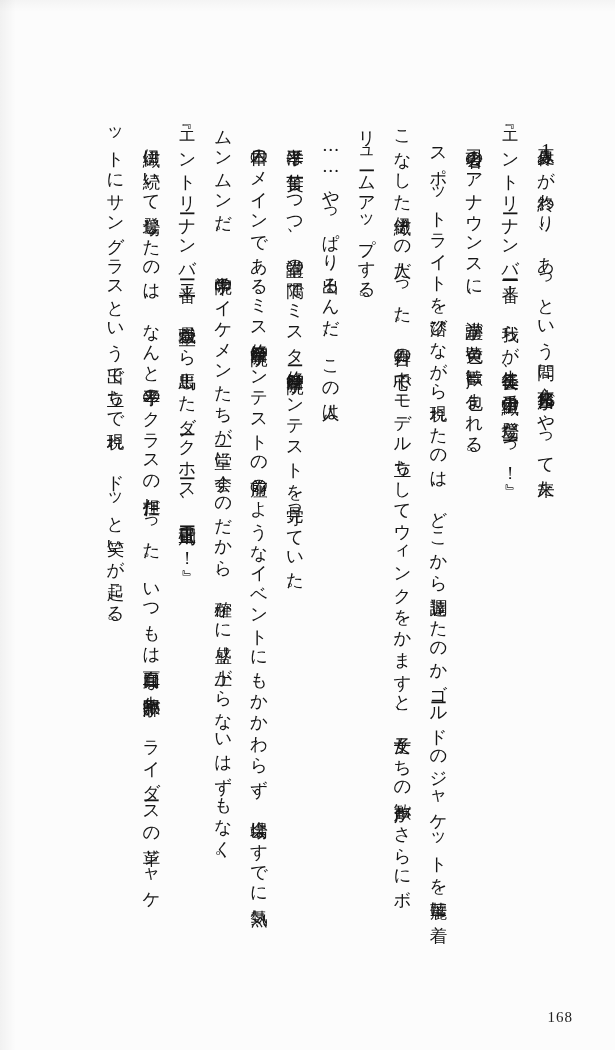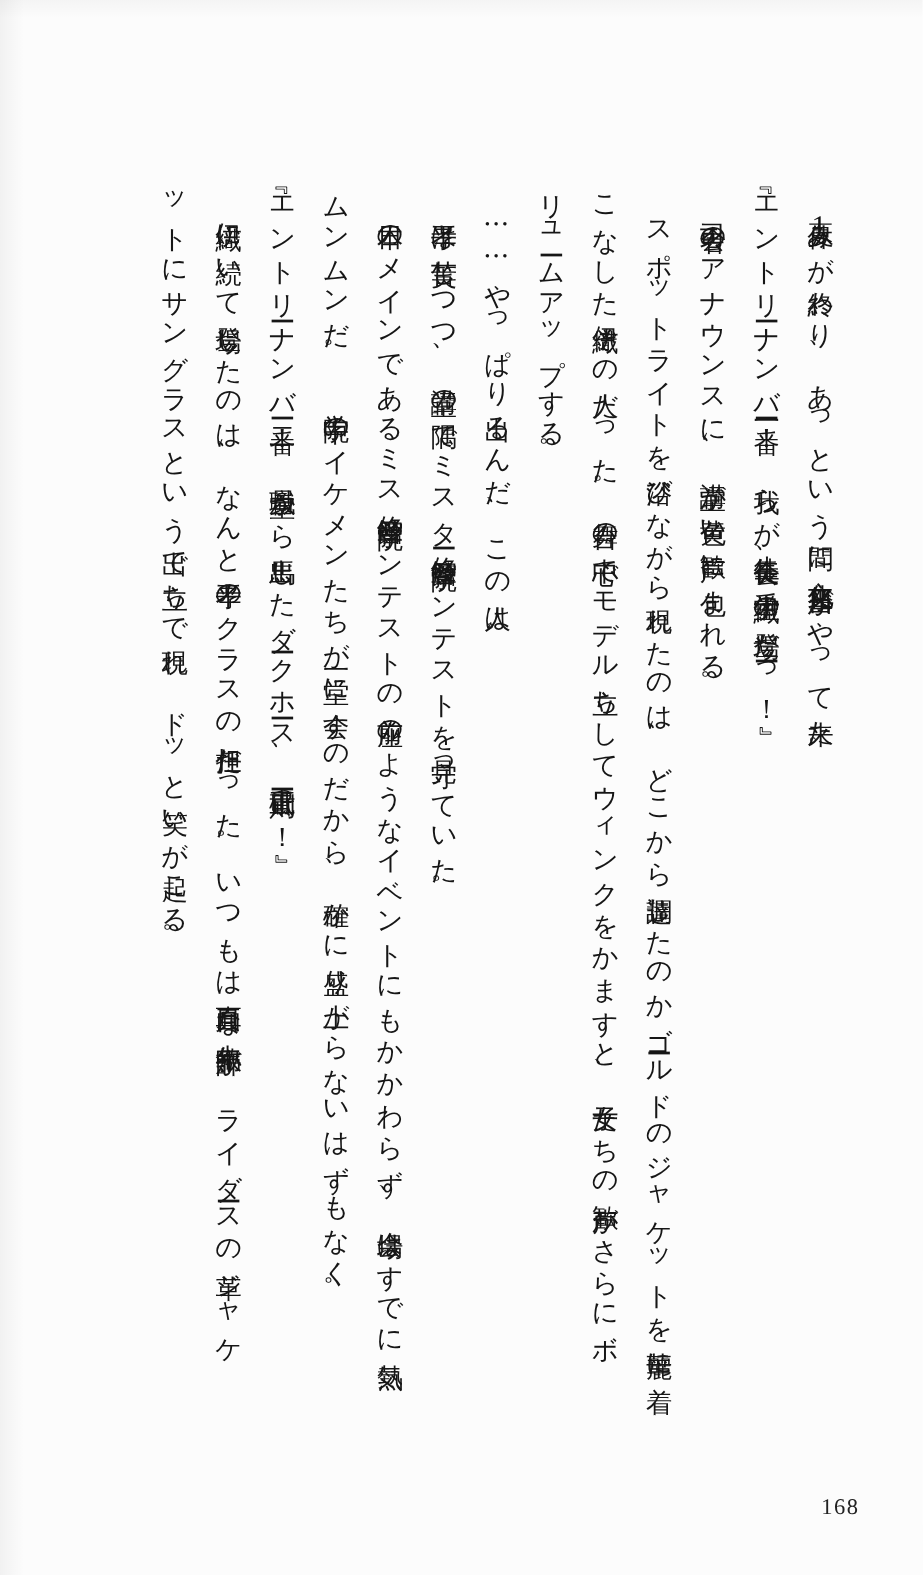--- a/index.html
+++ b/index.html
@@ -58,21 +58,21 @@
     -webkit-writing-mode: vertical-rl;
     text-orientation: upright;
     font-size: 20px;
     color: #111;
     letter-spacing: 2px;
   }
 
   .page-number {
     position: absolute;
     right: 42px;
-    bottom: 36px;
+    bottom: 24px;
     font-size: 15px;
     letter-spacing: 1px;
     color: #222;
     font-family: "Liberation Serif", serif;
     text-align: center;
   }
 
   
   .edge-shade-left {
     position: absolute;

